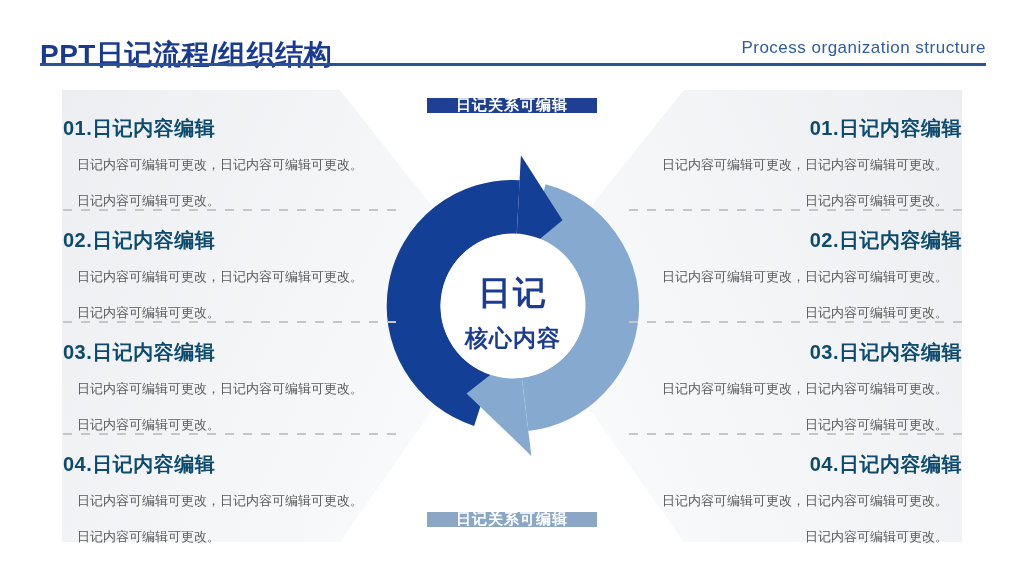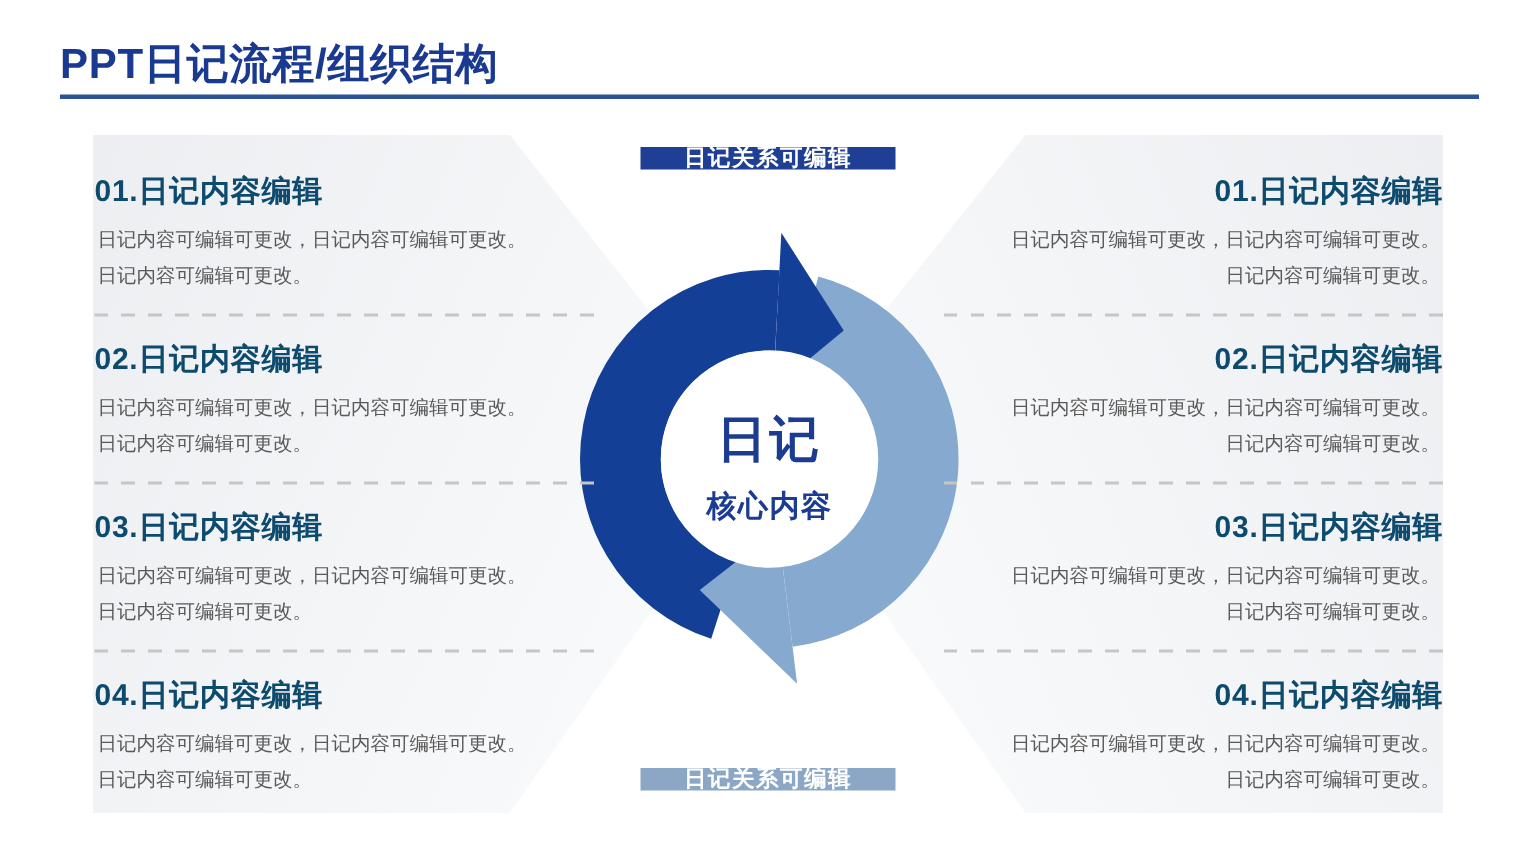--- a/index.html
+++ b/index.html
@@ -2,21 +2,21 @@
 <html><head>
 <meta charset="utf-8">
 <style>
   html,body{margin:0;padding:0;background:#ffffff;}
   .slide{
     position:relative;width:1024px;height:576px;overflow:hidden;
     background:#ffffff;font-family:"Liberation Sans","DejaVu Sans",sans-serif;
   }
   
   .hdr-title{
-    position:absolute;left:40px;top:24px;margin:0;
+    position:absolute;left:40px;top:36px;margin:0;
     font-size:28px;font-weight:bold;color:#1a3a92;letter-spacing:0.5px;
   }
   .hdr-sub{
     position:absolute;right:38px;top:38px;
     font-size:17px;color:#2d5ba6;letter-spacing:0.5px;
   }
   .hdr-rule{
     position:absolute;left:40px;right:38px;top:63px;height:3px;background:#2b5296;
   }
   
@@ -41,42 +41,43 @@
   .badge.bottom{top:512px;background:#8ba7c5;}
   
   .diagram{position:absolute;left:353px;top:146px;width:320px;height:320px;z-index:4;}
   .diagram svg{width:320px;height:320px;display:block;}
   .core-text{
     position:absolute;inset:0;display:flex;flex-direction:column;
     align-items:center;justify-content:center;padding-top:16px;z-index:5;
     color:#1b3c90;text-align:center;gap:12px;
   }
   .core-line1{font-size:33px;font-weight:bold;line-height:36px;letter-spacing:2px;}
-  .core-line2{font-size:20px;font-weight:bold;line-height:30px;letter-spacing:1px;}
+  .core-line2{font-size:23px;font-weight:bold;line-height:30px;letter-spacing:1px;}
   
   .col{position:absolute;top:116px;width:333px;z-index:5;}
   .col.left-col{left:63px;text-align:left;}
   .col.right-col{right:62px;text-align:right;}
   .item{height:77px;}
   .item h3{
     margin:0 0 9px 0;font-size:20px;line-height:24px;
     font-weight:bold;color:#0c4a6e;letter-spacing:0.5px;
   }
-  .item p{margin:2px;font-size:13px;line-height:22px;color:#595959;}
+  .item p{margin:14px;font-size:13px;line-height:22px;color:#595959;}
   .dash-sep{
     height:2px;margin:16px 0 17px 0;
     background:repeating-linear-gradient(90deg,#c6c6c6 0 9px,transparent 9px 18px);
   }
 </style>
 </head>
 <body>
 
 <div class="slide">
 
   <h1 class="hdr-title">PPT日记流程/组织结构</h1>
+  <div class="hdr-sub">Process organization structure</div>
   <div class="hdr-rule"></div>
 
   <div class="panel left"></div>
   <div class="panel right"></div>
 
   <div class="badge top">日记关系可编辑</div>
   <div class="badge bottom">日记关系可编辑</div>
 
   <div class="diagram">
     <svg viewBox="0 0 320 320">

